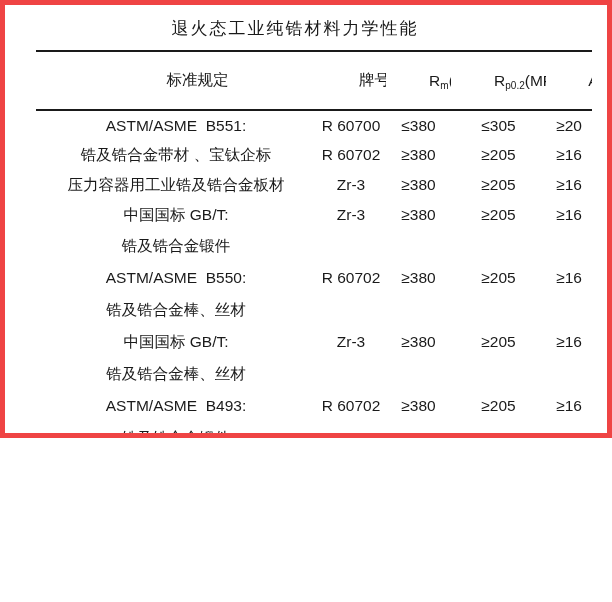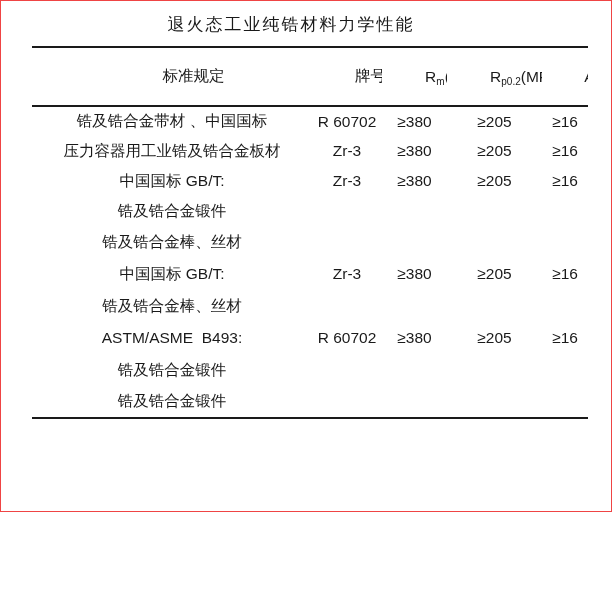--- a/index.html
+++ b/index.html
@@ -1,21 +1,21 @@
 <!DOCTYPE html>
 <html><head>
 <meta charset="utf-8">
 <style>
   html, body { margin: 0; padding: 0; background: #ffffff; }
   #page {
     position: relative;
     width: 612px;
-    height: 512px;
+    height: 438px;
     background: #ffffff;
-    border: 1px solid #ef4444;
+    border: 5px solid #ef4444;
     box-sizing: border-box;
     font-family: "Liberation Sans", "DejaVu Sans", sans-serif;
     color: #1a1a1a;
     overflow: hidden;
   }
   .doc-title {
     position: absolute;
     top: 12px;
     left: 0;
     width: 580px;
@@ -90,21 +90,28 @@
         <th>
           <span>R</span><sub class="hdr-sub">p0.2</sub><span>(MPa)</span>
         </th>
         <th>
           <span>A</span>
         </th>
       </tr>
     </thead>
     <tbody>
         <tr>
-    <td>锆及锆合金带材 、中国国标</td>
+    <td>ASTM/ASME  B551:</td>
+    <td>R 60700</td>
+    <td>≤380</td>
+    <td>≤305</td>
+    <td>≥20</td>
+  </tr>
+        <tr>
+    <td>锆及锆合金带材 、宝钛企标</td>
     <td>R 60702</td>
     <td>≥380</td>
     <td>≥205</td>
     <td>≥16</td>
   </tr>
         <tr>
     <td>压力容器用工业锆及锆合金板材</td>
     <td>Zr-3</td>
     <td>≥380</td>
     <td>≥205</td>
@@ -116,20 +123,27 @@
     <td>≥380</td>
     <td>≥205</td>
     <td>≥16</td>
   </tr>
         <tr>
     <td>锆及锆合金锻件</td>
     <td></td>
     <td></td>
     <td></td>
     <td></td>
+  </tr>
+        <tr>
+    <td>ASTM/ASME  B550:</td>
+    <td>R 60702</td>
+    <td>≥380</td>
+    <td>≥205</td>
+    <td>≥16</td>
   </tr>
         <tr>
     <td>锆及锆合金棒、丝材</td>
     <td></td>
     <td></td>
     <td></td>
     <td></td>
   </tr>
         <tr>
     <td>中国国标 GB/T:</td>

